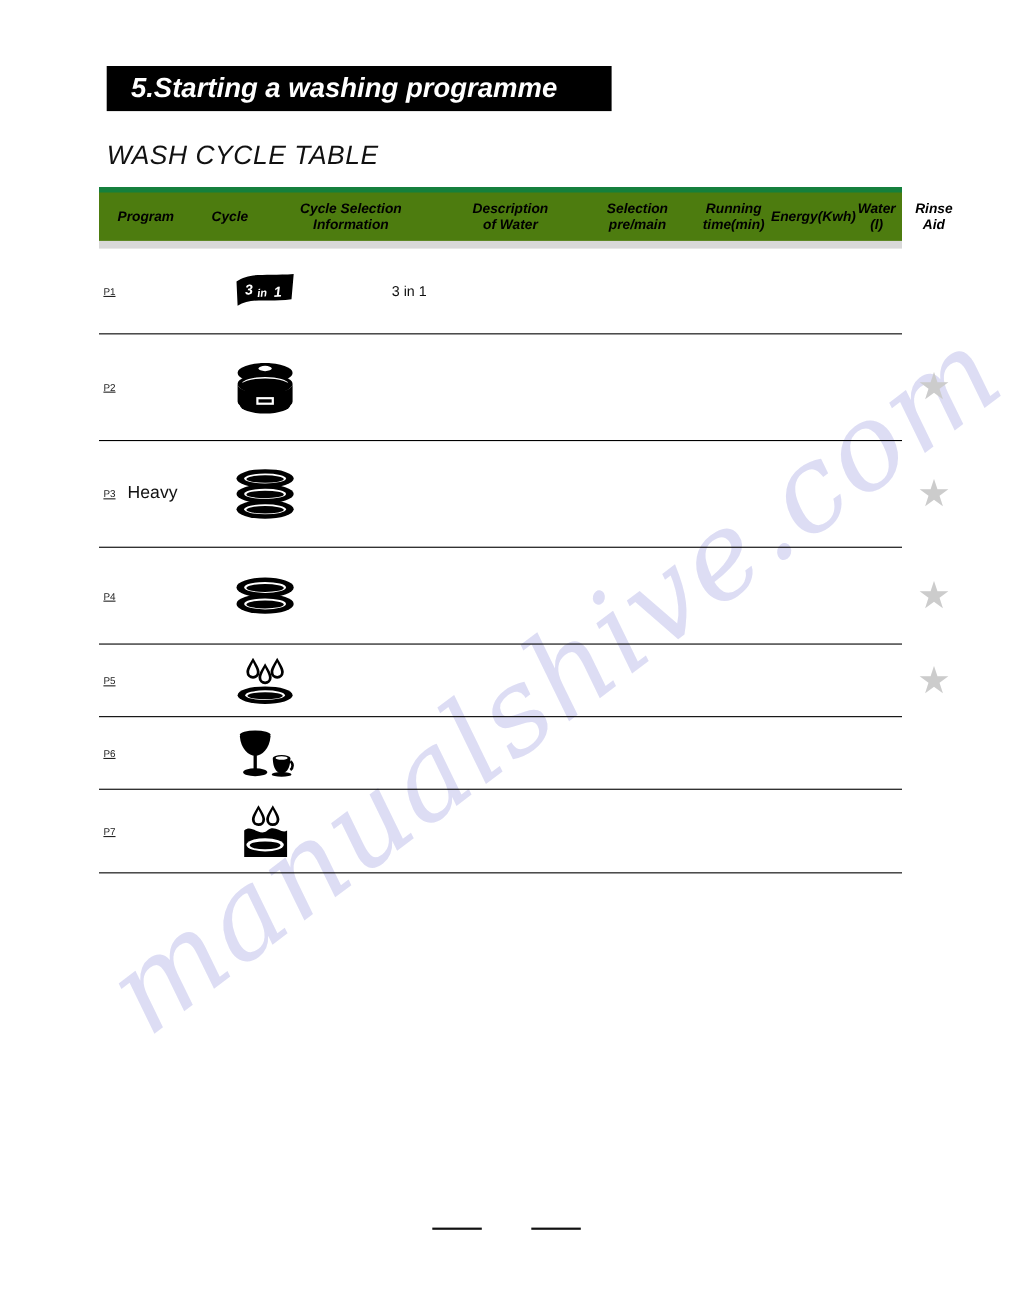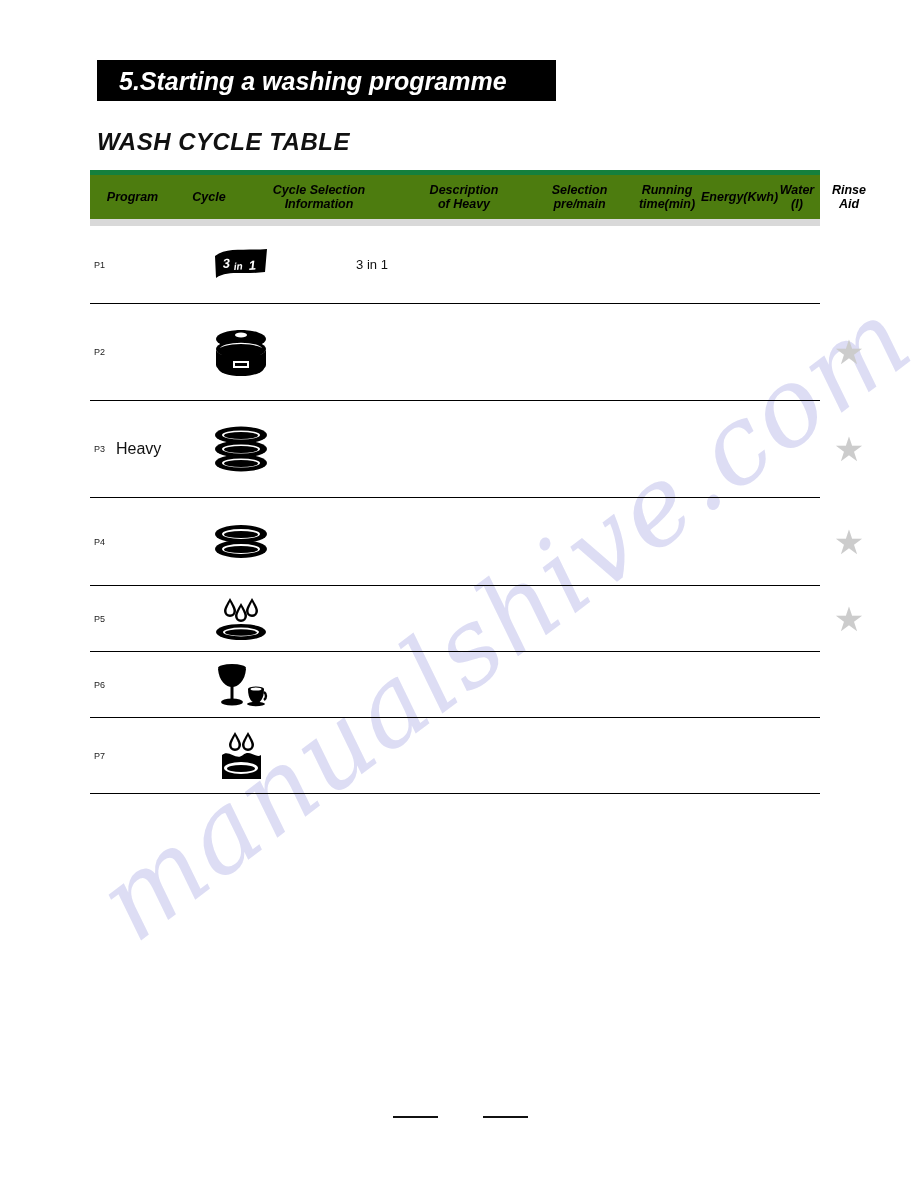--- a/index.html
+++ b/index.html
@@ -66,21 +66,21 @@
     letter-spacing: 0px;
     white-space: nowrap;
   }
 
   .table-caption {
     position: absolute;
     left: 97px;
     top: 128px;
     font-size: 24px;
     font-style: italic;
-    font-weight: bold;
+    font-weight: normal;
     color: #111111;
     letter-spacing: 0.5px;
     font-family: "Liberation Sans", sans-serif;
     white-space: nowrap;
     z-index: 10;
   }
 
   
   .cycle-table {
     position: absolute;
@@ -130,20 +130,21 @@
   }
   .cell-prog { justify-content: flex-start; padding-left: 4px; }
   .cell-cycle { justify-content: flex-start; }
   .cell-center { justify-content: center; }
 
   .prog-code {
     font-size: 9px;
     color: #222222;
     font-family: "Liberation Sans", sans-serif;
     letter-spacing: 0px;
+    text-decoration: underline;
   }
   .cycle-name {
     font-size: 16px;
     color: #111111;
     font-family: "Liberation Sans", sans-serif;
     white-space: nowrap;
   }
   .txt-val {
     font-size: 13px;
     color: #111111;
@@ -197,21 +198,21 @@
     </div>
     <div class="hcell" style="left:85px;width:68px;">
       <span>Cycle</span>
     </div>
     <div class="hcell" style="left:153px;width:152px;flex-direction:column;">
       <span>Cycle Selection</span>
       <span>Information</span>
     </div>
     <div class="hcell" style="left:305px;width:138px;flex-direction:column;">
       <span>Description</span>
-      <span>of Heavy</span>
+      <span>of Water</span>
     </div>
     <div class="hcell" style="left:443px;width:93px;flex-direction:column;">
       <span>Selection</span>
       <span>pre/main</span>
     </div>
     <div class="hcell" style="left:536px;width:82px;flex-direction:column;">
       <span>Running</span>
       <span>time(min)</span>
     </div>
     <div class="hcell" style="left:618px;width:63px;">

